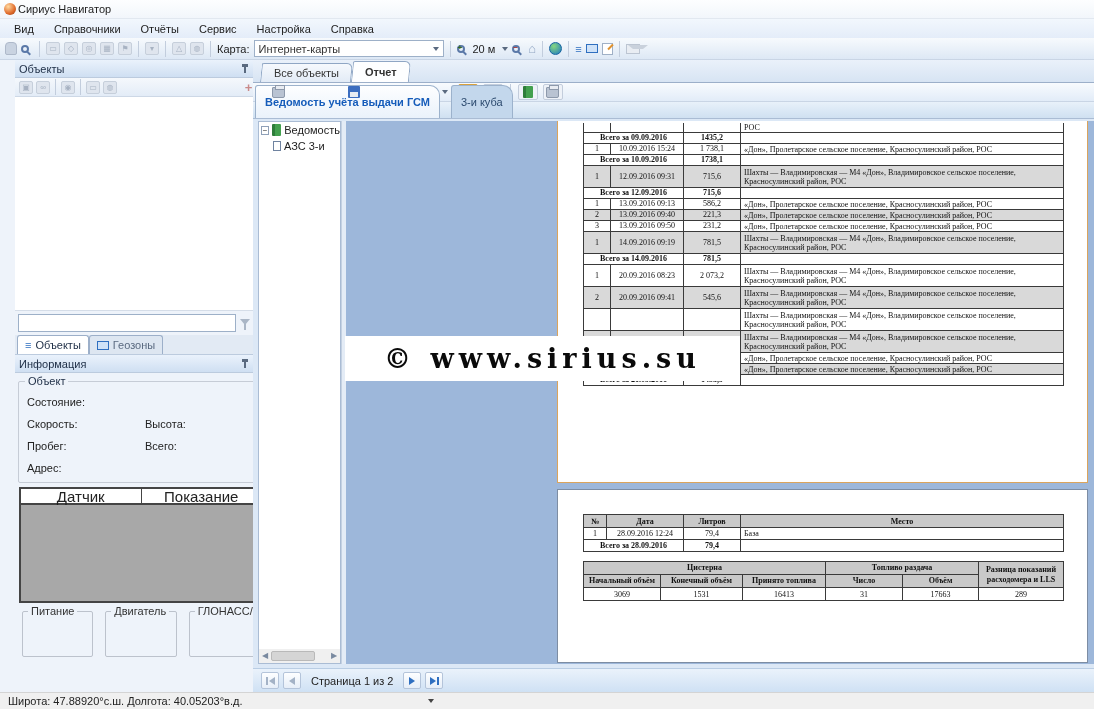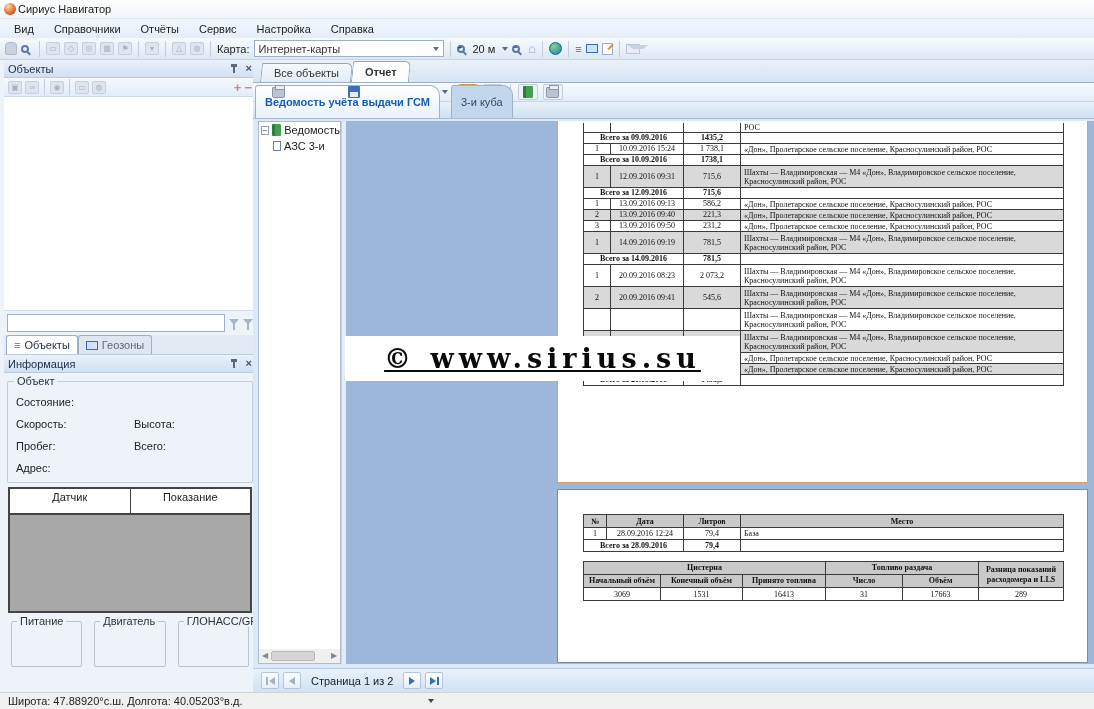--- a/index.html
+++ b/index.html
@@ -24,21 +24,21 @@
 .home{color:#93a7c4;font-size:13px;line-height:13px}
 .listic{color:#2f6fc0;font-weight:bold;font-size:11px;line-height:12px}
 .georect{width:12px;height:9px;border:1px solid #2f6fc0;background:#cfe2f8}
 .editic{width:11px;height:12px;background:#fff;border:1px solid #9fb0c6;position:relative}
 .editic::after{content:"";position:absolute;right:-2px;top:2px;width:7px;height:2px;background:#e0922f;transform:rotate(-45deg)}
 .mail{width:14px;height:10px;border:1px solid #bcc5d2;background:#e9edf3;position:relative}
 .mail::after{content:"";position:absolute;left:1px;top:0;width:10px;height:5px;border-left:5px solid transparent;border-right:5px solid transparent;border-top:4px solid #c9d1dc}
 .caret{width:0;height:0;border-left:3px solid transparent;border-right:3px solid transparent;border-top:4px solid #5a6a80;display:inline-block;margin-left:3px}
 .combo{height:17px;background:#fff;border:1px solid #9db0c8;display:flex;align-items:center;justify-content:space-between;padding:0 4px;font-size:11px;color:#333}
 
-#leftcol{left:4px;top:60px;width:253px;height:632px;background:#eef3fa;border-right:1px solid #b9c5d6}
+#leftcol{left:15px;top:60px;width:253px;height:632px;background:#eef3fa;border-right:1px solid #b9c5d6}
 .panelhdr{height:18px;background:linear-gradient(#eaf2fc,#cfdff2);border-bottom:1px solid #bccbde;display:flex;align-items:center;padding:0 4px;color:#1c2c44}
 .panelhdr .sp{flex:1}
 .pin{width:8px;height:9px;position:relative;margin-right:8px}
 .pin::before{content:"";position:absolute;left:3px;top:2px;width:2px;height:7px;background:#5a6a80}
 .pin::after{content:"";position:absolute;left:1px;top:0;width:6px;height:3px;background:#5a6a80}
 .xic{color:#44536a;font-weight:bold;font-size:11px;line-height:11px}
 #objtoolbar{height:19px;background:linear-gradient(#f5f8fc,#e3ecf7);border-bottom:1px solid #cdd8e6;display:flex;align-items:center;gap:3px;padding:0 4px}
 .plusic{color:#c98a8a;font:bold 13px "Liberation Sans",sans-serif;line-height:13px}
 #objlist{height:214px;background:#fff;border-bottom:1px solid #d5dde8}
 #searchrow{height:24px;display:flex;align-items:center;gap:4px;padding:0 3px}
@@ -47,21 +47,21 @@
 .funnel::after{content:"";position:absolute;left:-1px;top:-1px;width:2px;height:6px;background:#aab6c6}
 #objtabs{height:20px;display:flex;align-items:flex-end;padding-left:2px;border-bottom:1px solid #bccbde;background:#e2eaf4}
 .ltab{display:flex;align-items:center;gap:4px;height:19px;padding:0 7px;border:1px solid #9cafc9;border-bottom:none;border-radius:3px 3px 0 0;background:#dde6f1;color:#5a6a80}
 .ltab.active{background:#fff;color:#1c2c44}
 #infobody{background:#eef3fa;padding:3px}
 .groupbox{border:1px solid #c6ccd6;border-radius:2px;position:relative;padding:14px 8px 6px 8px;margin-top:5px}
 .groupbox>.glabel{position:absolute;top:-7px;left:6px;background:#eef3fa;padding:0 3px;color:#1c2c44}
 .frow{display:flex;margin-bottom:10px}
 .frow .f1{width:118px}
 #sensortable{margin:4px 1px 0 1px;border:2px solid #444;background:#fff}
-#sensortable .hdr{display:flex;height:26px;border-bottom:2px solid #444;font-size:11px}
+#sensortable .hdr{display:flex;height:16px;border-bottom:2px solid #444;font-size:15px}
 #sensortable .hdr div{flex:1;text-align:center;line-height:16px}
 #sensortable .hdr div:first-child{border-right:1px solid #444}
 #sensorbody{height:96px;background:#a8a8a8}
 #stategroups{display:flex;gap:12px;padding:8px 4px 0 4px}
 .fsbox{border:1px solid #bcc2cc;border-radius:2px;height:46px;position:relative;flex:1}
 .fsbox>span{position:absolute;top:-7px;left:5px;background:#eef3fa;padding:0 3px;color:#333}
 
 #rightcol{left:253px;top:60px;width:841px;height:632px;background:#dce8f6}
 #maintabs{height:23px;display:flex;align-items:flex-end;padding-left:8px;background:linear-gradient(#eaf1fa,#d7e4f3);border-bottom:1px solid #9cafc9}
 .mtab{height:19px;padding:0 12px;display:flex;align-items:center;border:1px solid #8fa6c4;border-bottom:none;border-radius:2px 6px 0 0;background:linear-gradient(#f6f9fd,#e2ebf6);color:#333;transform:skewX(-6deg)}
@@ -107,21 +107,21 @@
 #maintable td.tlabel,#maintable td.tlit{font-weight:bold}
 #daytable{margin:24px 0 0 25px;width:480px}
 #daytable td,#daytable th{height:12px;line-height:11px;text-align:center}
 #daytable th{background:#c9c9c9;font-weight:bold;height:13px}
 #daytable td.place{text-align:left}
 #daytable td.tlabel,#daytable td.tlit{font-weight:bold}
 #sumtable{margin:9px 0 0 25px;width:480px}
 #sumtable th{background:#c9c9c9;font-weight:bold;height:13px;line-height:10px;text-align:center}
 #sumtable td{height:13px;text-align:center}
 #watermark{left:345px;top:336px;width:395px;height:45px;background:#fff;display:flex;align-items:center;justify-content:center;overflow:hidden;z-index:5}
-#watermark span{font:bold 27px "DejaVu Serif",serif;letter-spacing:5px;color:#0a0a0a;text-decoration:underline;white-space:nowrap;text-shadow:-2px -2px 0 #fff,2px -2px 0 #fff,-2px 2px 0 #fff,2px 2px 0 #fff,3px 3px 0 #fff}
+#watermark span{font:bold 27px "DejaVu Serif",serif;letter-spacing:5px;color:#0a0a0a;white-space:nowrap;text-shadow:-2px -2px 0 #fff,2px -2px 0 #fff,-2px 2px 0 #fff,2px 2px 0 #fff,3px 3px 0 #fff}
 
 #pagerbar{position:absolute;left:0;top:608px;width:841px;height:24px;background:linear-gradient(#eaf2fb,#cfe1f4);border-top:1px solid #b9cde4;display:flex;align-items:center;gap:4px;padding-left:8px}
 .navbtn{width:18px;height:17px;border:1px solid #b4c4da;border-radius:2px;background:linear-gradient(#fdfeff,#e6eef8);display:flex;align-items:center;justify-content:center;gap:1px}
 .tri-l{width:0;height:0;border-top:4px solid transparent;border-bottom:4px solid transparent;border-right:6px solid #2f6fc0}
 .tri-r{width:0;height:0;border-top:4px solid transparent;border-bottom:4px solid transparent;border-left:6px solid #2f6fc0}
 .tri-l.g{border-right-color:#a3b2c6}
 .vbar{width:2px;height:8px;background:#2f6fc0}.vbar.g{background:#a3b2c6}
 #statusbar{left:0;top:692px;width:1094px;height:17px;background:#f0f0f0;border-top:1px solid #d4d4d4;display:flex;align-items:center;padding-left:8px;color:#222;gap:6px}
 #statusbar .caret{margin-left:180px;border-top-color:#444}
 </style>

